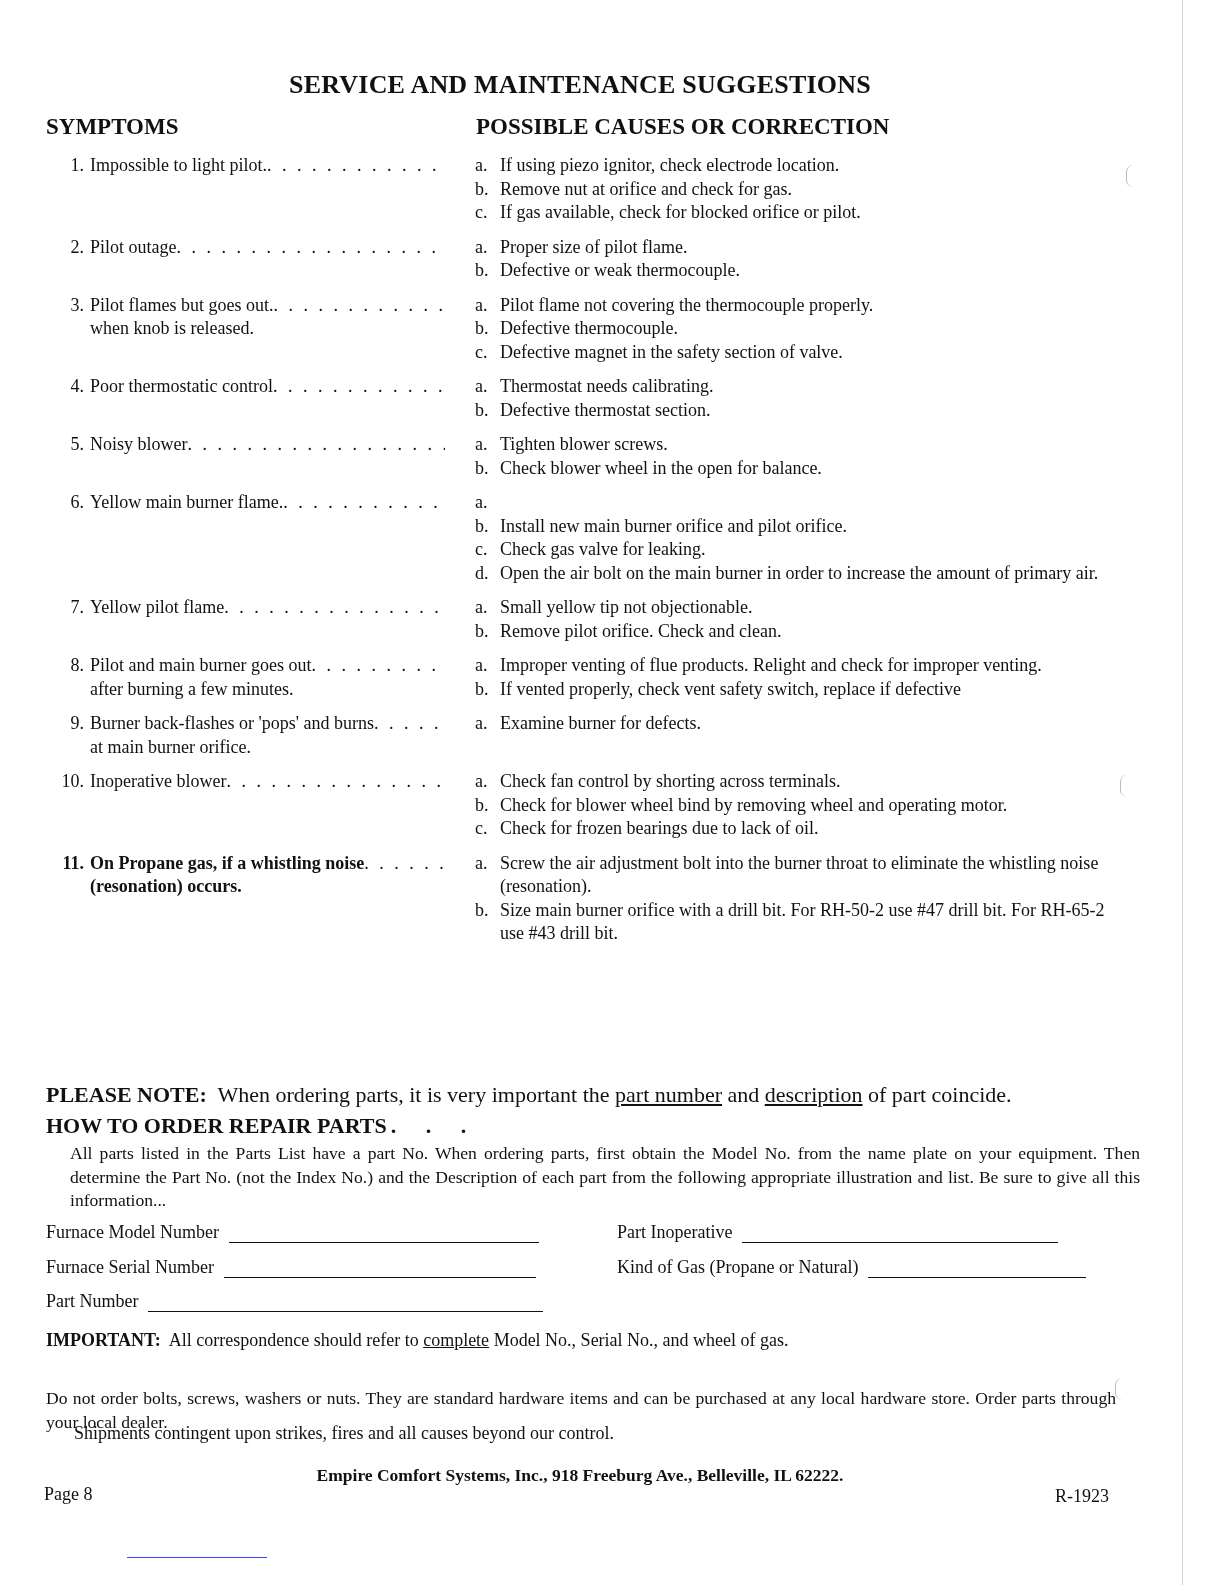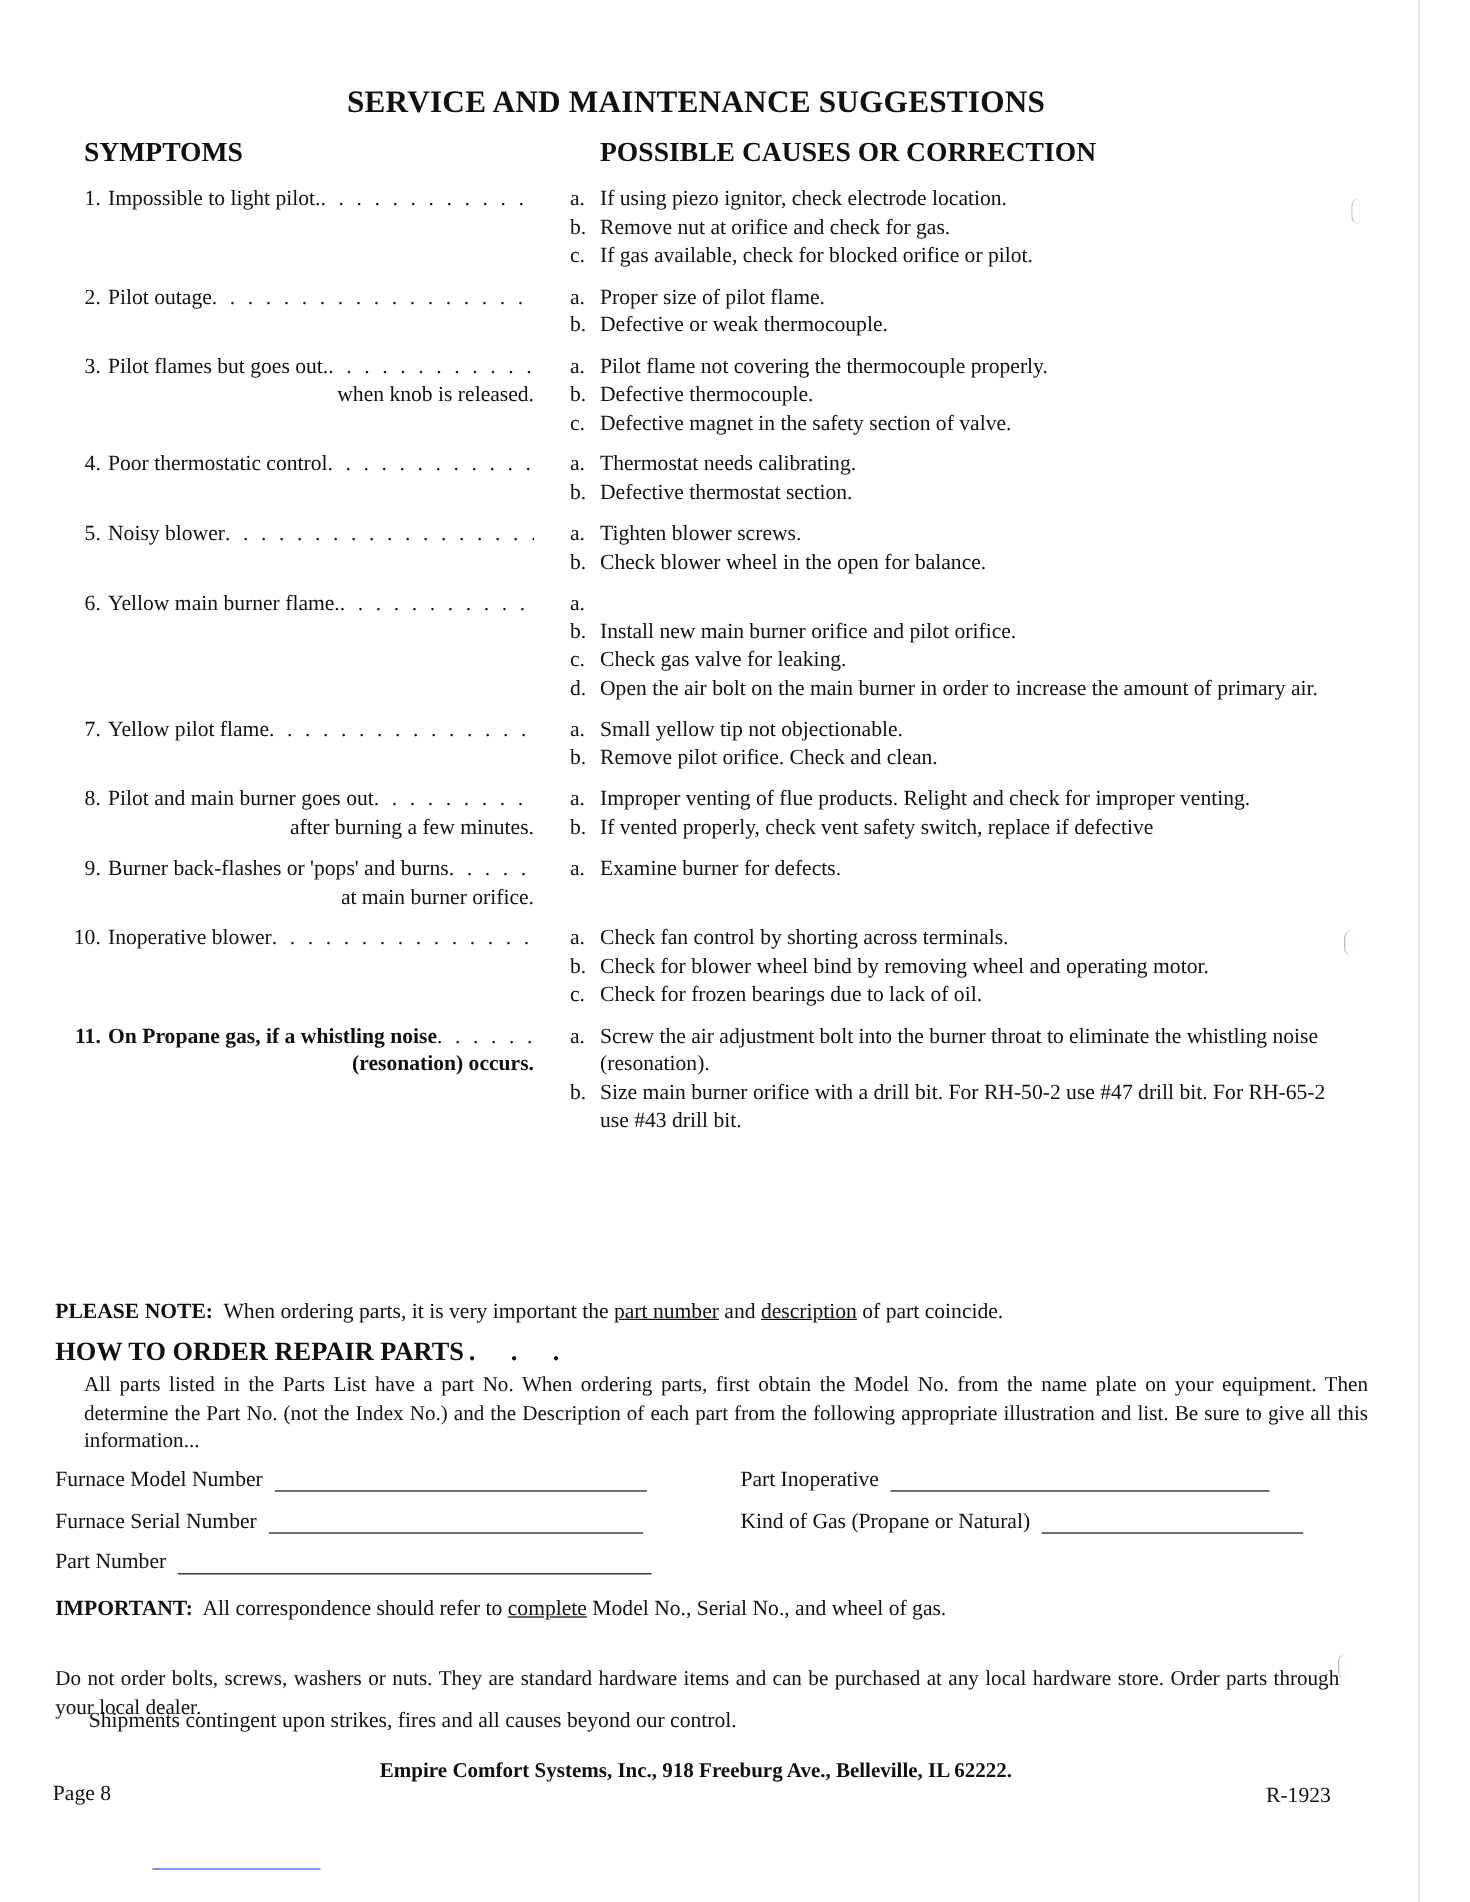--- a/index.html
+++ b/index.html
@@ -4,36 +4,36 @@
 <style>
   html, body { margin: 0; padding: 0; background: #ffffff; }
   body { width: 1225px; height: 1585px; position: relative; overflow: hidden;
          font-family: "Liberation Serif", "DejaVu Serif", serif; color: #111; }
   .page-edge { position: absolute; left: 1182px; top: 0; width: 1px; height: 1585px;
                background: #d4d4d4; }
   .margin-mark { position: absolute; width: 6px; height: 22px; border-left: 1px solid #bbb;
                  border-radius: 8px 0 0 8px; }
   .title { position: absolute; top: 70px; left: 0; width: 1160px; text-align: center;
            font-weight: bold; font-size: 26px; letter-spacing: 0.2px; }
-  .col-head { position: absolute; top: 114px; font-weight: bold; font-size: 23px; margin-left: 24px; }
+  .col-head { position: absolute; top: 114px; font-weight: bold; font-size: 23px; }
   .rows { position: absolute; top: 154px; left: 0; width: 1160px; }
   .row { display: flex; font-size: 18px; line-height: 23.5px; }
   .sym { position: relative; width: 475px; flex: none; }
   .sym-num { position: absolute; left: 46px; width: 38px; text-align: right; }
   .sym-text { margin-left: 90px; width: 355px; }
-  .sym-line { display: flex; white-space: nowrap; overflow: hidden; justify-content: flex-end; }
+  .sym-line { display: flex; white-space: nowrap; overflow: hidden; }
   .sym-line .lead { flex: 1; overflow: hidden; white-space: nowrap; letter-spacing: 3px; }
   .sym-line .lead::after { content: ". . . . . . . . . . . . . . . . . . . . . . . . . . . . . . . . . . . . . . . . . . . . . . . . . . . . . ."; }
   .bold { font-weight: bold; }
   .causes { width: 640px; }
   .cause { display: flex; }
   .cause .ltr { width: 25px; flex: none; }
   .cause.wrapflush { display: block; }
   .gap-row { height: 11px; }
-  .please { position: absolute; top: 1082px; left: 46px; font-size: 18px; }
+  .please { position: absolute; top: 1082px; left: 46px; font-size: 22px; }
   .u { text-decoration: underline; }
   .how { position: absolute; top: 1113px; left: 46px; font-weight: bold; font-size: 22px; }
   .how-dots { letter-spacing: 12px; }
   .para { position: absolute; left: 46px; width: 1070px; font-size: 17.6px; line-height: 23.5px;
           text-align: justify; }
   .form-field { position: absolute; font-size: 18px; display: flex; align-items: flex-end; }
   .form-field .line { border-bottom: 1px solid #111; height: 18px; margin-left: 10px; }
   .footer-center { position: absolute; top: 1465px; left: 0; width: 1160px; text-align: center;
                    font-weight: bold; font-size: 17.5px; }
   .page-num { position: absolute; top: 1484px; left: 44px; font-size: 18px; }

